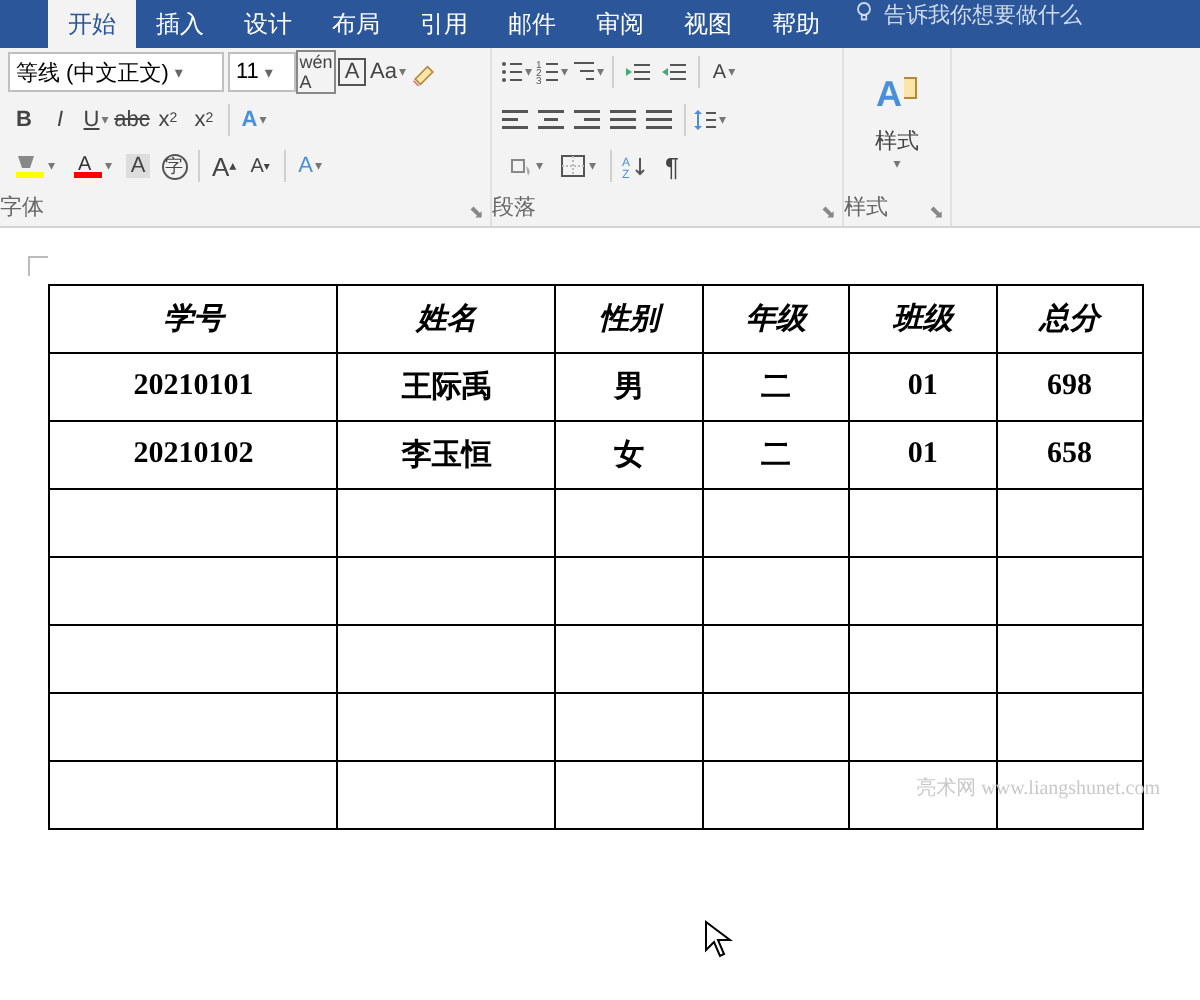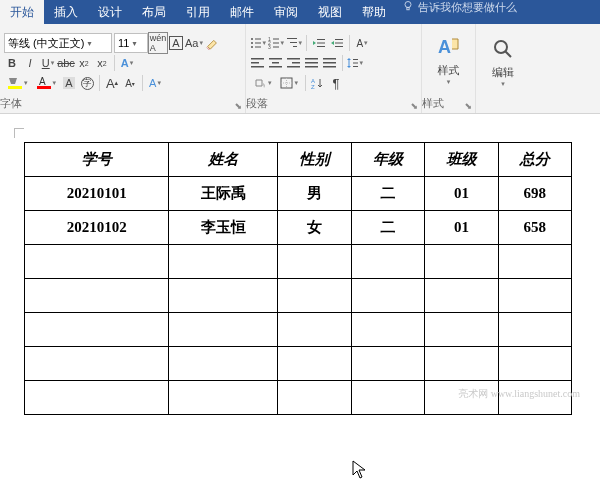--- a/index.html
+++ b/index.html
@@ -1,26 +1,26 @@
 <!DOCTYPE html>
 <html><head>
 <meta charset="utf-8">
 <style>
   * { box-sizing: border-box; margin: 0; padding: 0; }
   body { font-family: "Microsoft YaHei", sans-serif; font-size: 12px; background: #fff; width: 600px; height: 500px; overflow: hidden; }
   
-  .tabs { background: #2b579a; display: flex; height: 24px; align-items: stretch; color: #fff; font-size: 12px; }
+  .tabs { background: #2b579a; display: flex; height: 24px; align-items: stretch; color: #fff; font-size: 12px; padding-left: 24px; }
   .tab { padding: 0 10px; display: flex; align-items: center; cursor: pointer; }
   .tab.active { background: #f3f3f3; color: #2b579a; }
   .tell-me { display: flex; align-items: flex-start; padding: 0 6px; color: #cdd9ec; font-size: 11px; flex: 1; overflow: hidden; white-space: nowrap; }
   .bulb { margin-right: 4px; width: 12px; height: 12px; }
   
   .ribbon { background: #f3f3f3; border-bottom: 1px solid #d4d4d4; display: flex; height: 90px; }
   .group { border-right: 1px solid #e1e1e1; display: flex; flex-direction: column; }
-  .group-body { flex: 1; padding: 2px 4px; display: flex; flex-direction: column; justify-content: flex-end; }
+  .group-body { flex: 1; padding: 2px 4px; display: flex; flex-direction: column; justify-content: space-between; }
   .group-label { text-align: left; font-size: 11px; color: #666; padding: 1px 0 2px; position: relative; }
   .group-label .launcher { position: absolute; right: 3px; bottom: 2px; font-size: 9px; color: #888; cursor: pointer; }
   
   .row { display: flex; align-items: center; gap: 2px; }
   .combo { background: #fff; border: 1px solid #c0c0c0; height: 20px; display: flex; align-items: center; padding: 0 3px; font-size: 11px; }
   .combo .dd { margin-left: 3px; font-size: 8px; color: #666; }
   .btn { display: flex; align-items: center; justify-content: center; width: 16px; height: 20px; cursor: pointer; color: #444; font-size: 11px; }
   .btn .dd { font-size: 7px; margin-left: 1px; color: #777; }
   .btn.wide { width: auto; padding: 0 3px; }
   .sep { width: 1px; height: 16px; background: #d0d0d0; margin: 0 2px; }
@@ -291,33 +291,20 @@
             <text x="2" y="18" font-size="18" fill="#4a90d9" font-weight="bold">A</text>
             <path d="M16 4 L22 4 L22 14 L16 14" fill="#fce5a8" stroke="#b08a3a"></path>
           </svg>
         </div>
       <div class="lbl">样式</div>
       <div class="dd">▾</div>
     </div>
     <div class="group-label"><span>样式</span><span class="launcher">⬊</span></div>
   </div>
 
-  <div class="group" style="width:54px;border-right:none">
-    <div class="big-btn">
-      <div class="icon">
-          <svg width="24" height="24" viewBox="0 0 24 24">
-            <circle cx="10" cy="10" r="6" fill="none" stroke="#555" stroke-width="2"></circle>
-            <line x1="14" y1="14" x2="20" y2="20" stroke="#555" stroke-width="2"></line>
-          </svg>
-        </div>
-      <div class="lbl">编辑</div>
-      <div class="dd">▾</div>
-    </div>
-    <div class="group-label" style="visibility:hidden">.</div>
-  </div>
 </div>
 
 <div class="doc-area">
   <div class="page-edge"></div>
   <table class="data">
     <thead>
         <tr id="thead-row">
           <th>学号</th>
           <th>姓名</th>
           <th>性别</th>

